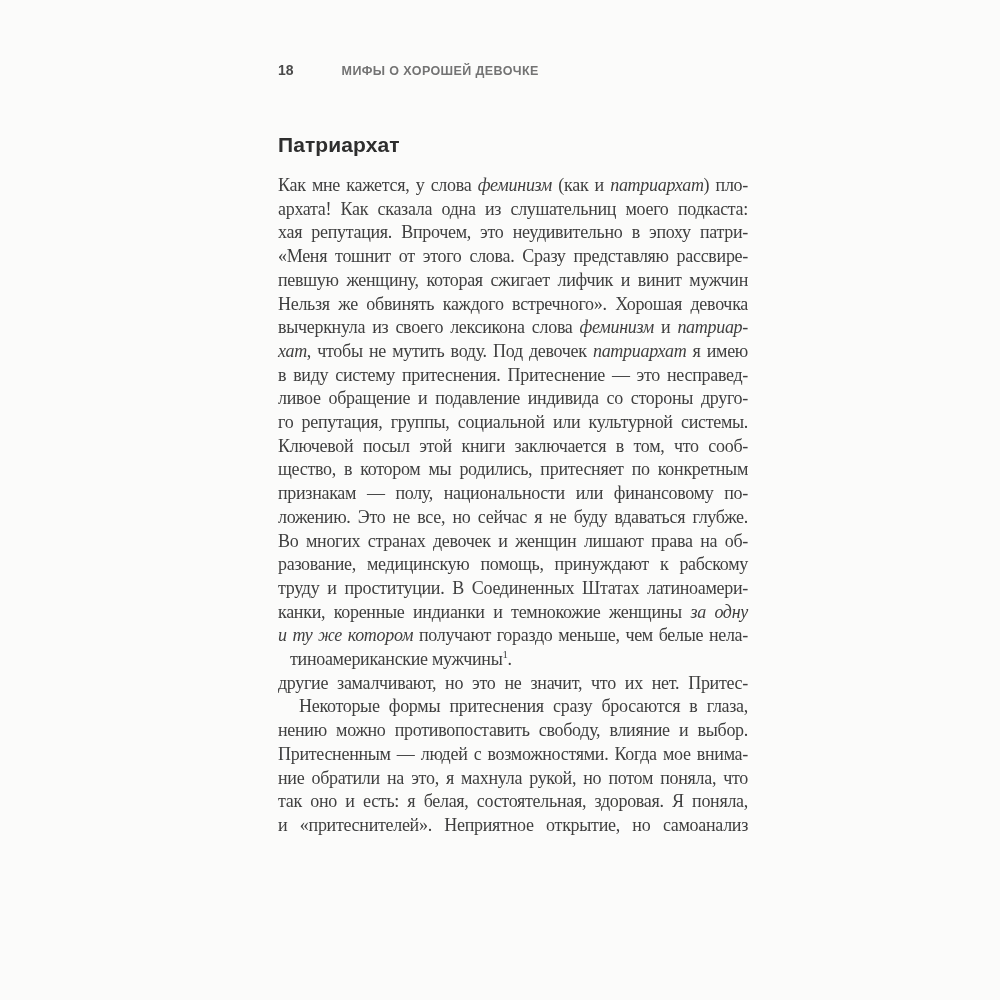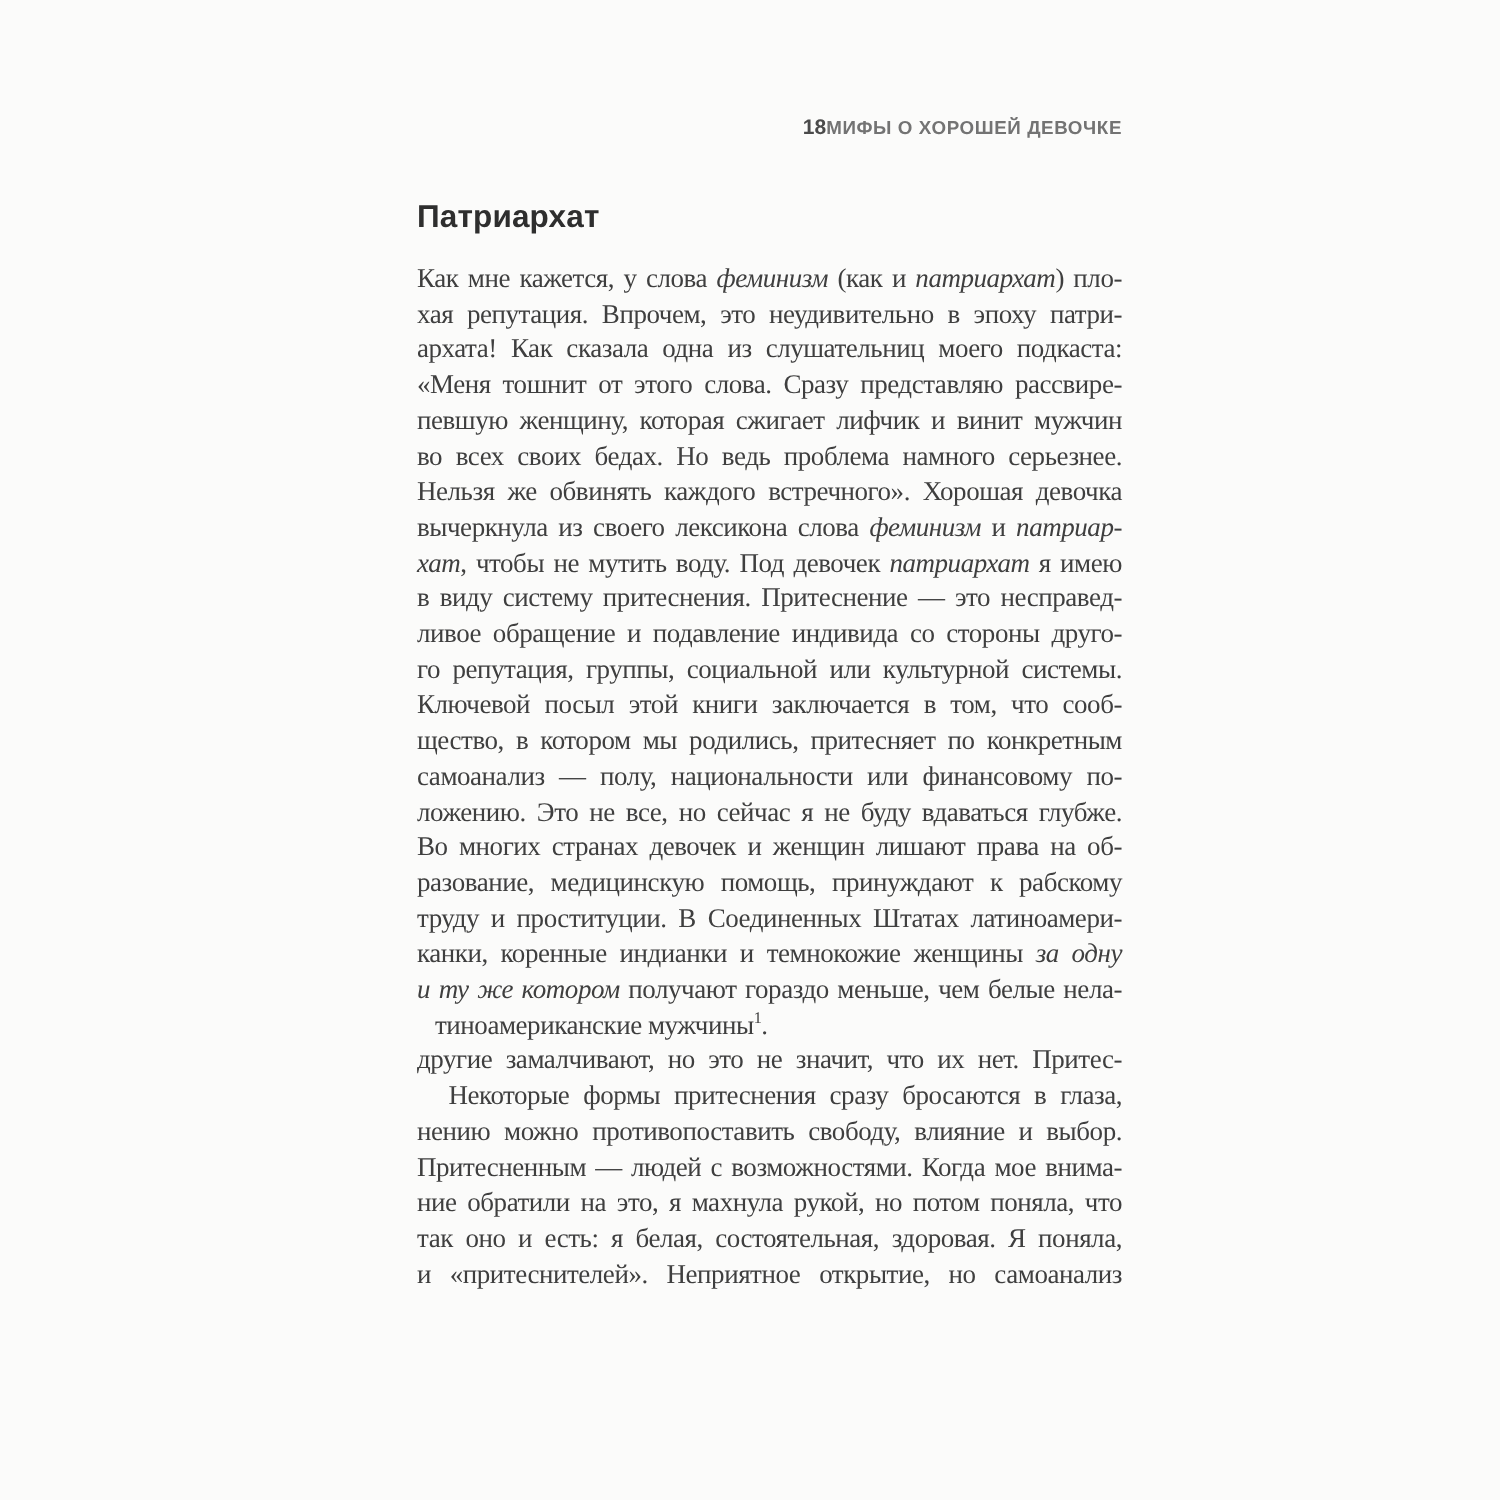--- a/index.html
+++ b/index.html
@@ -15,26 +15,27 @@
     position: relative;
     width: 1000px;
     height: 1000px;
     background: var(--bg);
     font-family: "Liberation Serif", serif;
     overflow: hidden;
   }
   .page-header {
     position: absolute;
     left: 278px;
-    top: 76px;
+    top: 62px;
     width: 470px;
     display: flex;
-    justify-content: flex-end;
+    justify-content: flex-start;
     align-items: baseline;
     font-family: "Liberation Sans", sans-serif;
+    gap: 48px;
   }
   .page-number {
     font-weight: bold;
     font-size: 14px;
     color: var(--pagenum-text);
   }
   .running-head {
     font-weight: bold;
     font-size: 12.5px;
     letter-spacing: 0.4px;
@@ -78,34 +79,33 @@
 <body>
 
 <div class="page">
   <div class="page-header">
     <span class="page-number">18</span>
     <span class="running-head">МИФЫ О ХОРОШЕЙ ДЕВОЧКЕ</span>
   </div>
   <h1 class="chapter-title">Патриархат</h1>
   <div class="body-text">
       <div class="line"><span>Как мне кажется, у слова </span><em>феминизм</em><span> (как и </span><em>патриархат</em><span>) пло-</span></div>
+      <div class="line"><span>архата! Как сказала одна из слушательниц моего подкаста:</span></div>
       <div class="line"><span>хая репутация. Впрочем, это неудивительно в эпоху патри-</span></div>
-      <div class="line"><span>архата! Как сказала одна из слушательниц моего подкаста:</span></div>
       <div class="line"><span>«Меня тошнит от этого слова. Сразу представляю рассвире-</span></div>
       <div class="line"><span>певшую женщину, которая сжигает лифчик и винит мужчин</span></div>
-      <div class="line"><span>во всех своих бедах. Но ведь проблема намного серьезнее.</span></div>
       <div class="line"><span>Нельзя же обвинять каждого встречного». Хорошая девочка</span></div>
       <div class="line"><span>вычеркнула из своего лексикона слова </span><em>феминизм</em><span> и </span><em>патриар-</em></div>
       <div class="line"><em>хат</em><span>, чтобы не мутить воду. Под девочек </span><em>патриархат</em><span> я имею</span></div>
       <div class="line"><span>в виду систему притеснения. Притеснение — это несправед-</span></div>
       <div class="line"><span>ливое обращение и подавление индивида со стороны друго-</span></div>
       <div class="line"><span>го репутация, группы, социальной или культурной системы.</span></div>
       <div class="line"><span>Ключевой посыл этой книги заключается в том, что сооб-</span></div>
       <div class="line"><span>щество, в котором мы родились, притесняет по конкретным</span></div>
-      <div class="line"><span>самоанализ — полу, национальности или финансовому по-</span></div>
+      <div class="line"><span>признакам — полу, национальности или финансовому по-</span></div>
       <div class="line"><span>ложению. Это не все, но сейчас я не буду вдаваться глубже.</span></div>
       <div class="line"><span>Во многих странах девочек и женщин лишают права на об-</span></div>
       <div class="line"><span>разование, медицинскую помощь, принуждают к рабскому</span></div>
       <div class="line"><span>труду и проституции. В Соединенных Штатах латиноамери-</span></div>
       <div class="line"><span>канки, коренные индианки и темнокожие женщины </span><em>за одну</em></div>
       <div class="line"><em>и ту же котором</em><span> получают гораздо меньше, чем белые нела-</span></div>
       <div class="line no-justify"><span>тиноамериканские мужчины</span><sup>1</sup><span>.</span></div>
       <div class="line"><span>другие замалчивают, но это не значит, что их нет. Притес-</span></div>
       <div class="line indent"><span>Некоторые формы притеснения сразу бросаются в глаза,</span></div>
       <div class="line"><span>нению можно противопоставить свободу, влияние и выбор.</span></div>

